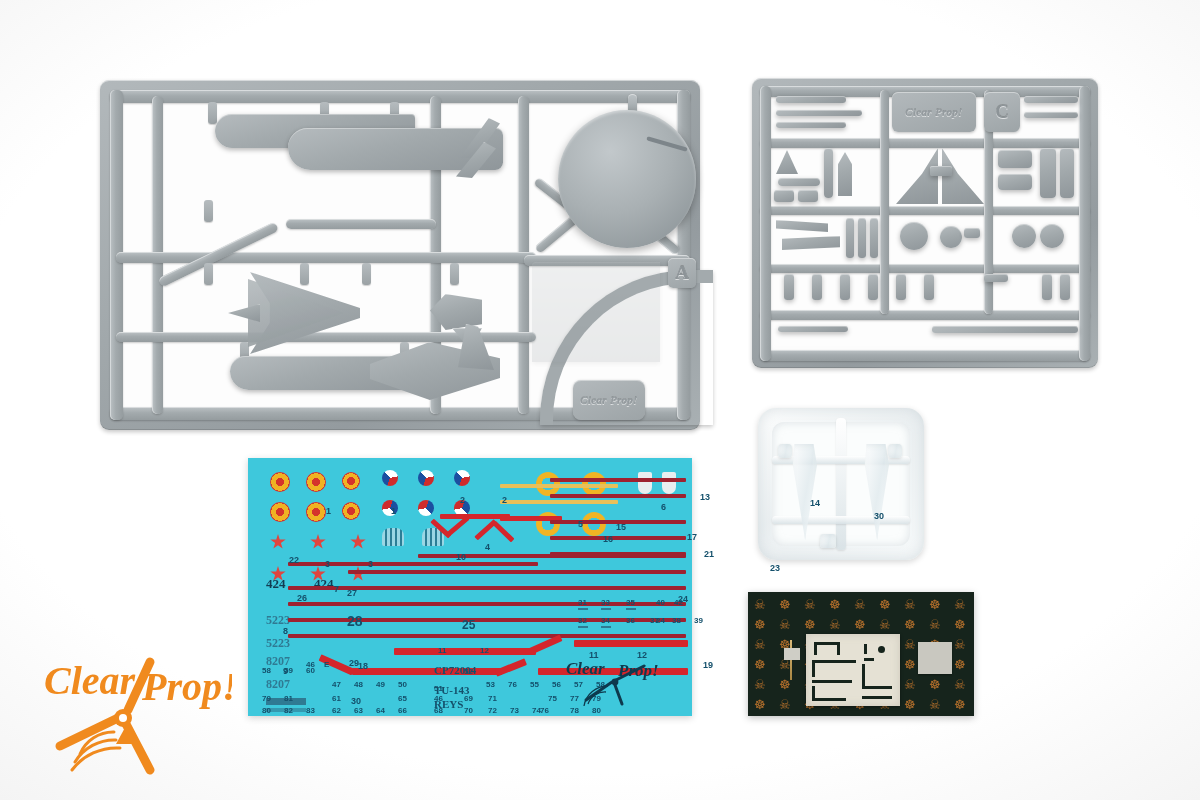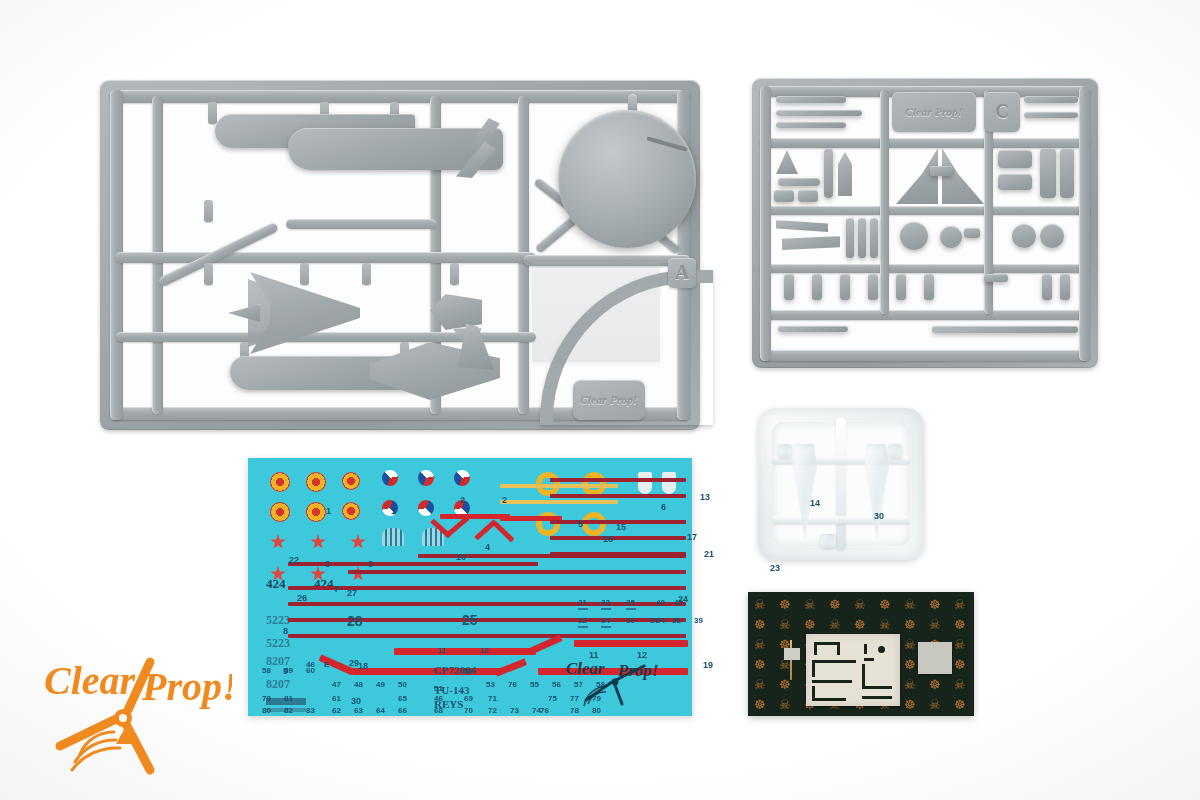--- a/index.html
+++ b/index.html
@@ -401,21 +401,21 @@
         <div class="dtxt dnum" style="left: 368px; top: 64px; font-size: 9px;">15</div>
         <div class="dtxt dnum" style="left: 355px; top: 76px; font-size: 9px;">16</div>
         <div class="dtxt dnum" style="left: 439px; top: 74px; font-size: 9px;">17</div>
         <div class="dtxt dnum" style="left: 110px; top: 203px; font-size: 9px;">18</div>
         <div class="dtxt dnum" style="left: 455px; top: 202px; font-size: 9px;">19</div>
         <div class="dtxt dnum" style="left: 626px; top: 53px; font-size: 9px;">30</div>
         <div class="dtxt dnum" style="left: 456px; top: 91px; font-size: 9px;">21</div>
         <div class="dtxt dnum" style="left: 41px; top: 97px; font-size: 9px;">22</div>
         <div class="dtxt dnum" style="left: 522px; top: 105px; font-size: 9px;">23</div>
         <div class="dtxt dnum" style="left: 430px; top: 136px; font-size: 9px;">24</div>
-        <div class="dtxt dnum" style="left: 214px; top: 154px; font-size: 14px;">25</div>
+        <div class="dtxt dnum" style="left: 214px; top: 160px; font-size: 12px;">25</div>
         <div class="dtxt dnum" style="left: 49px; top: 135px; font-size: 9px;">26</div>
         <div class="dtxt dnum" style="left: 99px; top: 130px; font-size: 9px;">27</div>
         <div class="dtxt dnum" style="left: 99px; top: 155px; font-size: 14px;">28</div>
         <div class="dtxt dnum" style="left: 101px; top: 200px; font-size: 9px;">29</div>
         <div class="dtxt dnum" style="left: 103px; top: 238px; font-size: 9px;">30</div>
       </div>
 
     <div class="dcode" style="left:186px;top:206px;font-size:11px;color:#14506b;">CP72004</div>
     <div class="dcode" style="left:186px;top:226px;font-size:11px;color:#14506b;">TU-143</div>
     <div class="dcode" style="left:186px;top:240px;font-size:11px;color:#14506b;">REYS</div>

